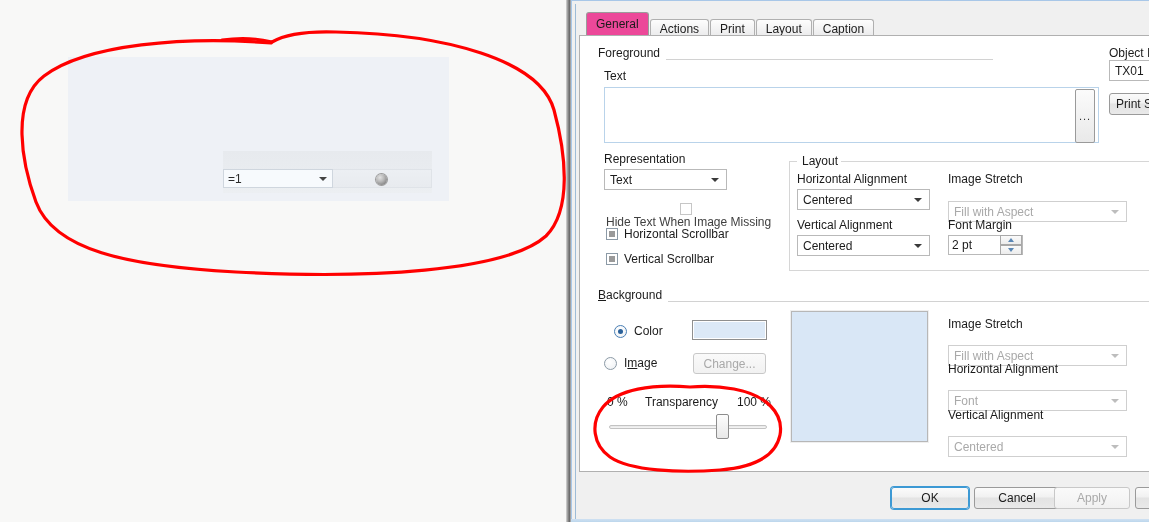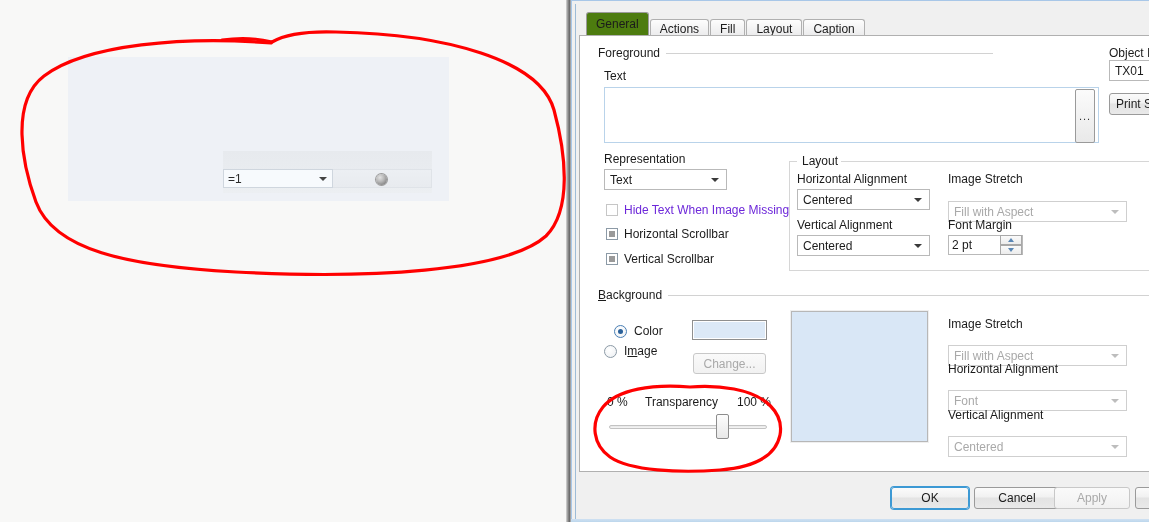--- a/index.html
+++ b/index.html
@@ -44,28 +44,28 @@
      background:#f0f0f0;border-left:1px solid #9dbcd8;box-sizing:border-box;}
   #dialog-bottomline{position:absolute;left:571px;bottom:0;width:578px;height:3px;
      background:linear-gradient(180deg,#cfe1f2,#bcd6ec);}
 
   
   #tabstrip{position:absolute;left:8px;top:13px;height:22px;display:flex;align-items:flex-end;}
   .tab{height:16px;line-height:19px;padding:0 9px;margin-right:1px;
      background:linear-gradient(180deg,#fdfdfd,#ececed);
      border:1px solid #b0b0b0;border-bottom:none;box-sizing:border-box;
      font-size:12px;color:#1b1b1b;border-radius:3px 3px 0 0;}
-  .tab.active{height:23px;line-height:23px;background:#4d7c0f;border-color:#9b9b9b;
+  .tab.active{height:23px;line-height:23px;background:#ec4899;border-color:#9b9b9b;
      position:relative;z-index:3;font-weight:400;}
 
   #tabpanel{position:absolute;left:8px;top:35px;width:564px;height:437px;
      background:#ffffff;border:1px solid #b0b0b0;box-sizing:border-box;}
 
   
-  .grouphdr{position:absolute;display:flex;align-items:center;font-size:12px;color:#1b1b1b;white-space:nowrap;}
+  .grouphdr{position:absolute;display:flex;align-items:flex-end;font-size:12px;color:#1b1b1b;white-space:nowrap;}
   .grouphdr .rule{height:1px;background:#d2d2d2;margin-left:6px;}
   .acc{text-decoration:underline;}
 
   .lbl{position:absolute;font-size:12px;color:#1b1b1b;white-space:nowrap;}
 
   
   #textbox{position:absolute;left:32px;top:87px;width:495px;height:56px;
      background:#fff;border:1px solid #b9d3ea;box-sizing:border-box;}
   #textbox-browse{position:absolute;left:504px;top:88px;width:20px;height:54px;
      background:linear-gradient(180deg,#fbfbfb,#e9e9e9);border:1px solid #9a9a9a;
@@ -80,21 +80,21 @@
      border-left:4px solid transparent;border-right:4px solid transparent;border-top:4px solid #3a3a3a;}
   .combo.disabled{background:#fff;border-color:#cfcfcf;color:#a9a9a9;margin-top:12px;}
   .combo.disabled .cb-arrow{border-top-color:#bdbdbd;}
 
   
   .chk{position:absolute;display:flex;align-items:center;font-size:12px;color:#1b1b1b;white-space:nowrap;}
   .chk .box{width:12px;height:12px;border:1px solid #8c9aa6;background:#fff;box-sizing:border-box;
      margin-right:6px;display:block;position:relative;}
   .chk .box.filled::after{content:"";position:absolute;left:2px;top:2px;right:2px;bottom:2px;
      background:#9a9a9a;}
-  .chk.dis{color:#6d28d9;}
+  .chk.dis{color:#404040;flex-direction:column;}
   .chk.dis .box{border-color:#c6c6c6;background:#fff;}
 
   
   .radio{position:absolute;display:flex;align-items:center;font-size:12px;color:#1b1b1b;white-space:nowrap;}
   .radio .dot{width:13px;height:13px;border-radius:50%;border:1px solid #8c9aa6;
      background:radial-gradient(circle at 40% 35%,#ffffff,#eceff2);box-sizing:border-box;
      margin-right:7px;position:relative;}
   .radio.sel .dot{border-color:#4a7fb5;}
   .radio.sel .dot::after{content:"";position:absolute;left:3px;top:3px;width:5px;height:5px;
      border-radius:50%;background:#2a6099;}
@@ -159,21 +159,21 @@
 <div id="edge-strip"></div>
 
 <div id="dialog">
   <div id="dialog-inner"></div>
 </div>
 <div id="dialog-bottomline"></div>
 
 <div id="tabstrip" style="left:586px;">
   <div class="tab active">General</div>
   <div class="tab">Actions</div>
-  <div class="tab">Fill</div>
+  <div class="tab">Print</div>
   <div class="tab">Layout</div>
   <div class="tab">Caption</div>
 </div>
 
 <div id="tabpanel" style="left:579px;top:35px;width:578px;height:437px;"></div>
 
 <div class="grouphdr" style="left:598px;top:46px;width:395px;">
   <span>Foreground</span>
   <span class="rule" style="flex:1;"></span>
 </div>
@@ -247,21 +247,21 @@
 
 <div class="grouphdr" style="left:598px;top:288px;width:556px;">
   <span><span class="acc">B</span><span>ackground</span></span>
   <span class="rule" style="flex:1;"></span>
 </div>
 
 <div class="radio sel" style="left:604px;top:324px;margin-left:10px;">
   <span class="dot"></span>
   <span>Color</span>
 </div>
-<div class="radio" style="left:604px;top:344px;">
+<div class="radio" style="left:604px;top:356px;">
   <span class="dot"></span>
   <span>I<span class="u">m</span>age</span>
 </div>
 
 <div id="color-swatch" style="left:693px;top:321px;width:73px;height:18px;"></div>
 <div class="btn disabled" style="left:693px;top:353px;width:73px;height:21px;">Change...</div>
 
 <div id="bg-preview" style="left:791px;top:311px;width:137px;height:131px;"></div>
 
 <div class="lbl" style="left:607px;top:395px;">0 %</div>

